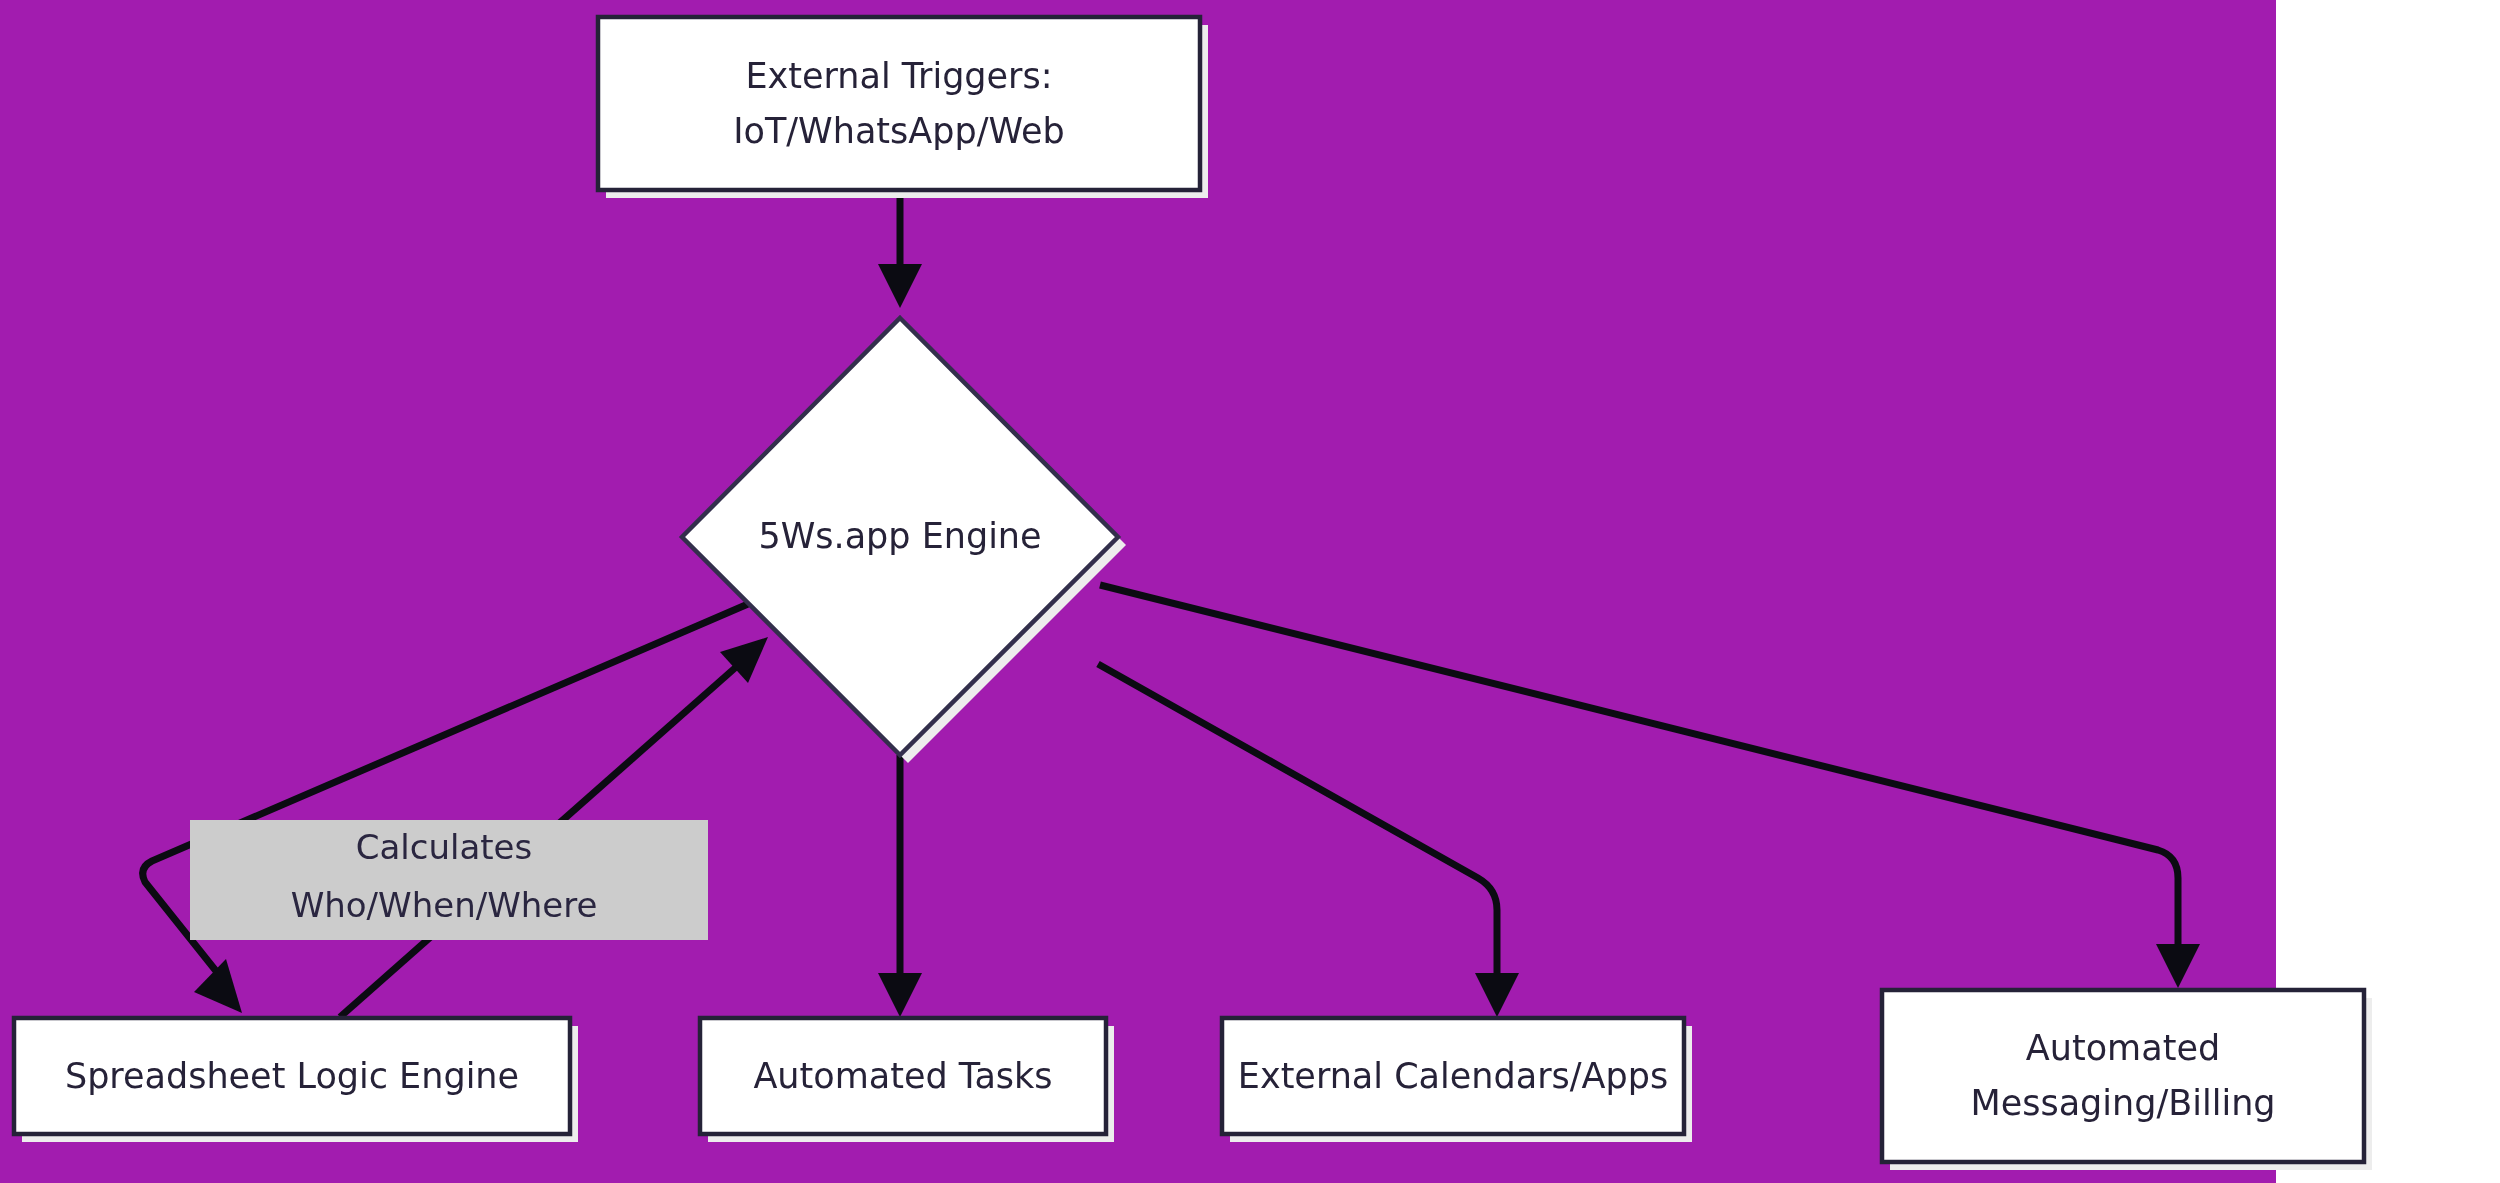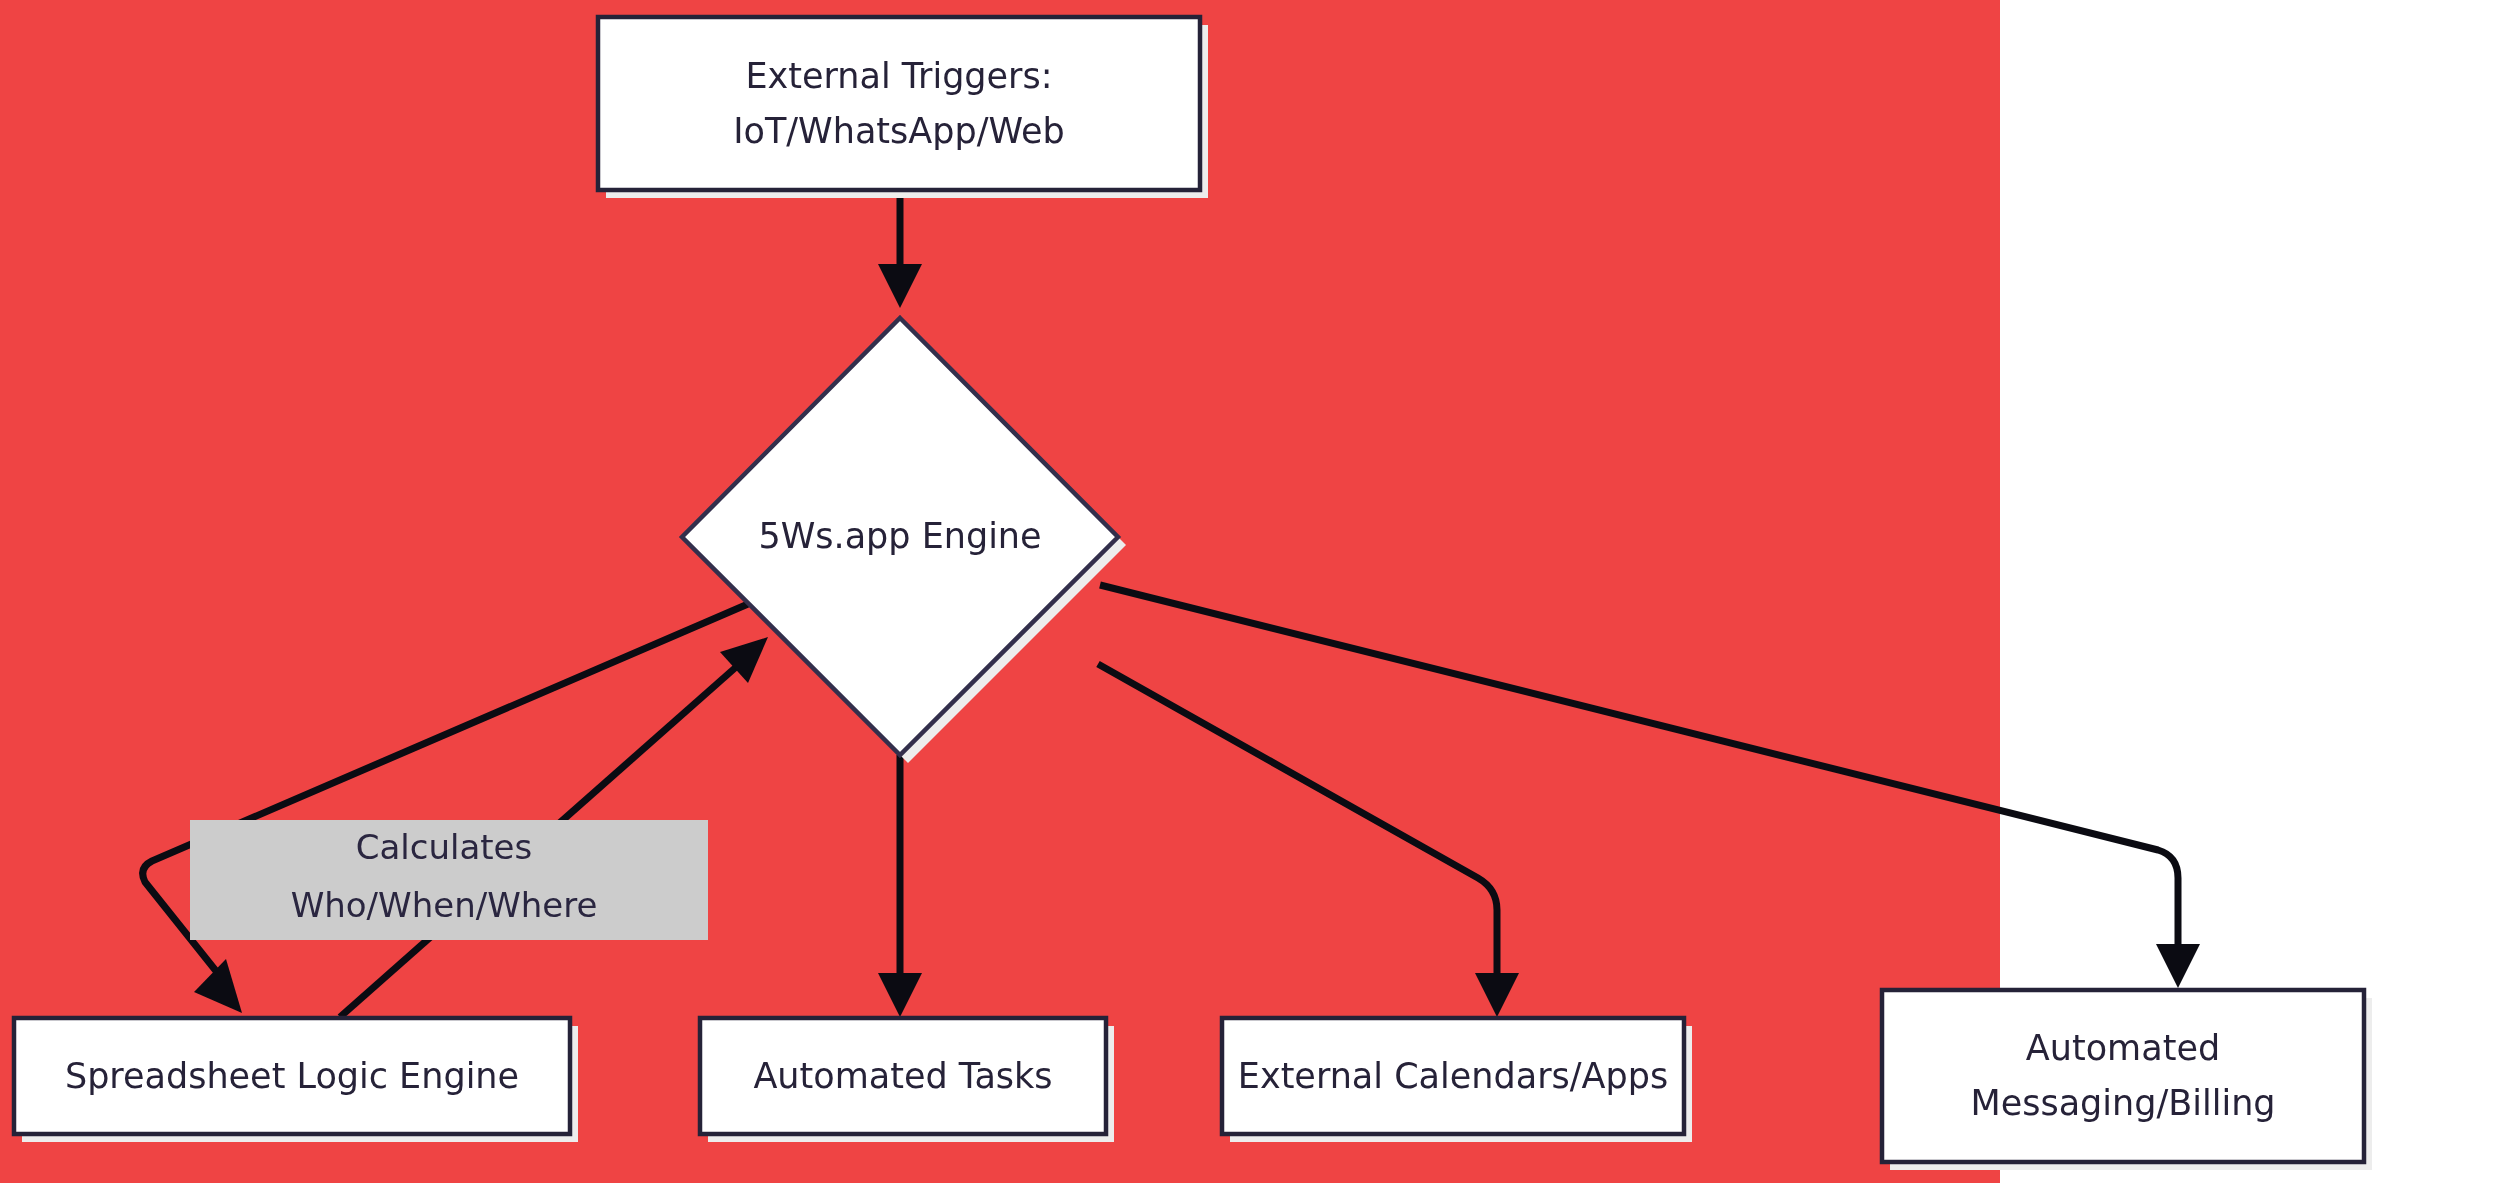--- a/index.html
+++ b/index.html
@@ -8,23 +8,23 @@
     background: #ffffff;
   }
   body {
     width: 2500px;
     height: 1183px;
     overflow: hidden;
     font-family: "DejaVu Sans", sans-serif;
   }
   #diagram-root {
     position: relative;
-    width: 2000px;
+    width: 2276px;
     height: 1183px;
-    background: #ef4444;
+    background: #a21caf;
   }
   svg#flowchart {
     display: block;
     width: 2500px;
     height: 1183px;
   }
   .node-shadow {
     fill: #ededed;
     stroke: none;
   }

